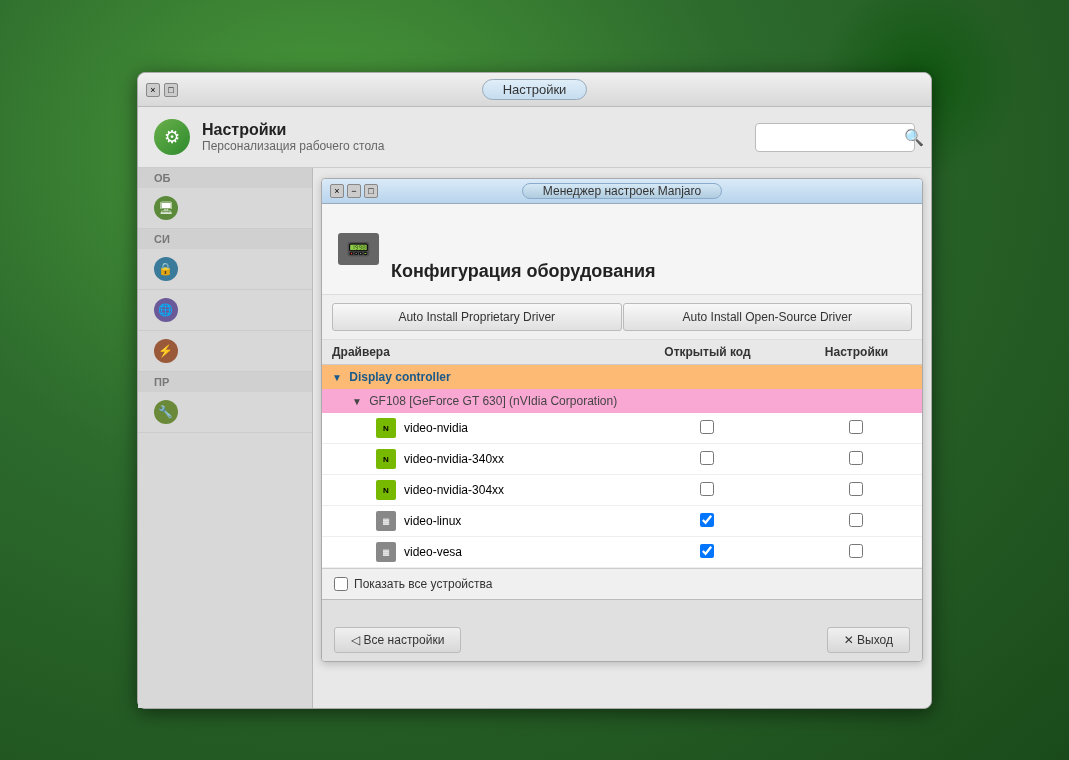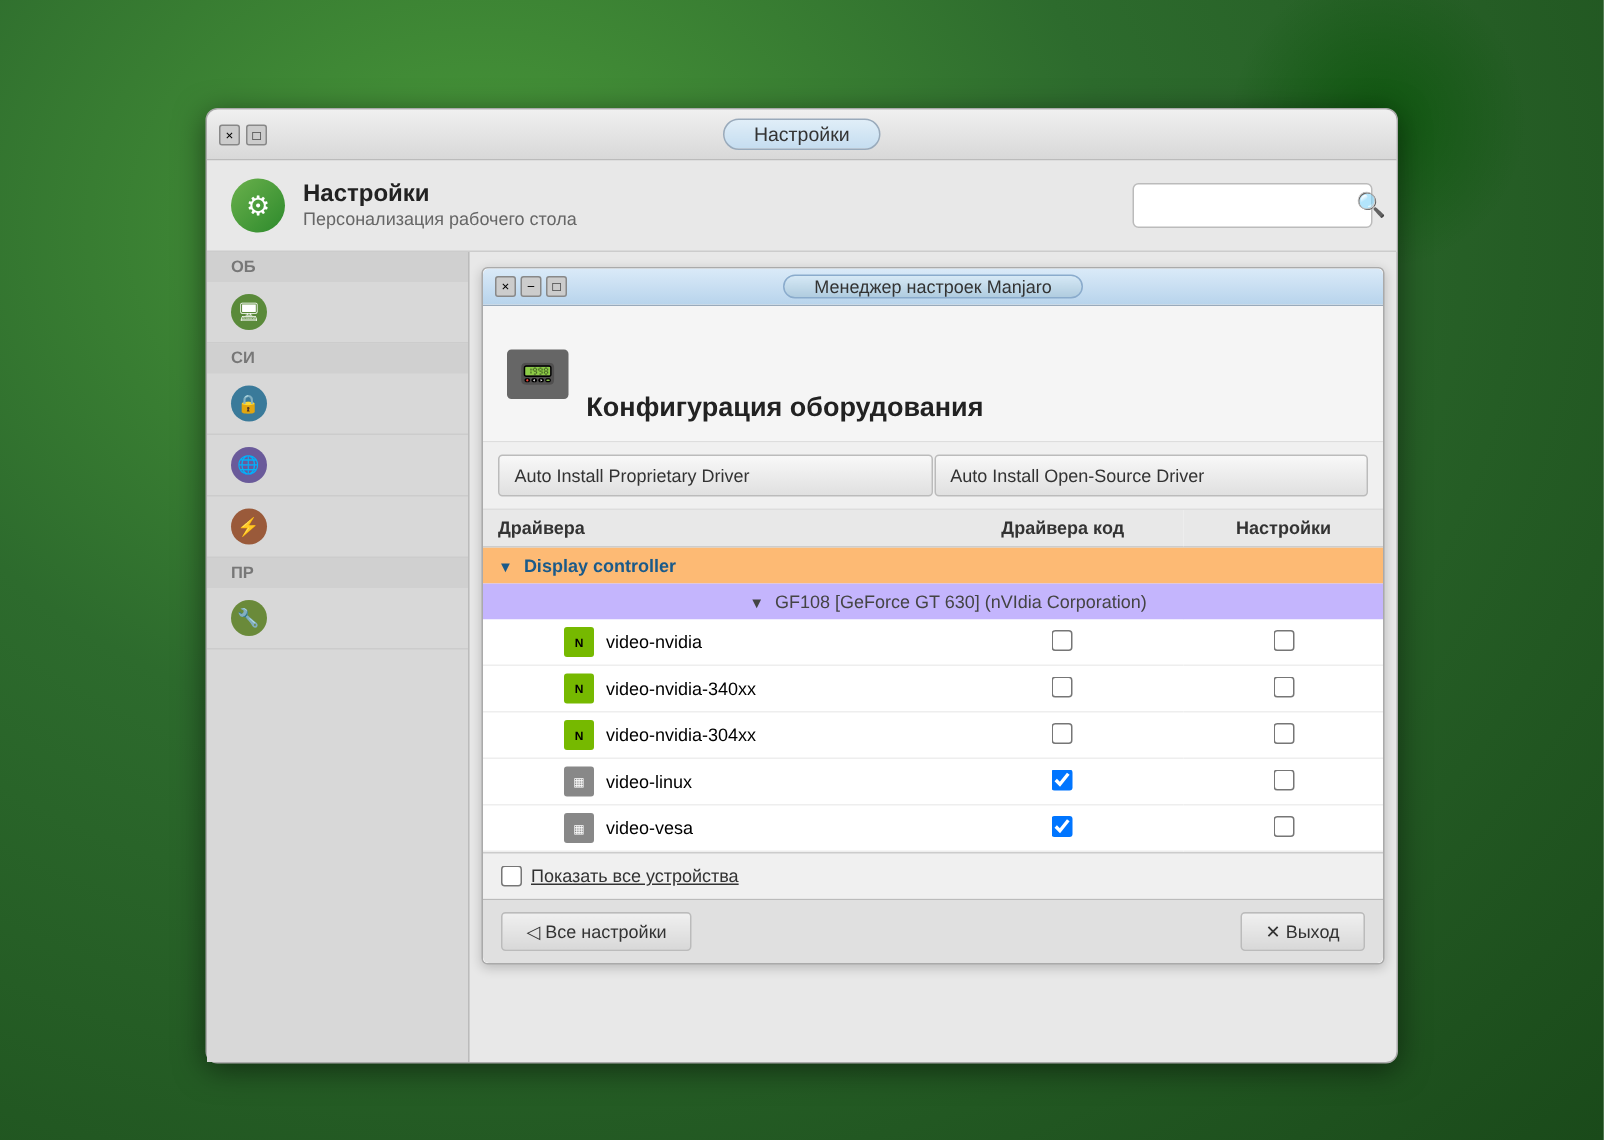--- a/index.html
+++ b/index.html
@@ -201,21 +201,21 @@
 
     .install-btn {
       flex: 1;
       padding: 6px 10px;
       background: linear-gradient(180deg, #f8f8f8 0%, #e0e0e0 100%);
       border: 1px solid #bbb;
       border-radius: 3px;
       font-size: 12px;
       color: #333;
       cursor: pointer;
-      text-align: left;
+      text-align: center;
     }
 
     
     .driver-table {
       width: 100%;
       border-collapse: collapse;
     }
 
     .driver-table thead th {
       background: #e8e8e8;
@@ -233,24 +233,23 @@
 
     .driver-table tbody tr.category-row {
       background: #fdba74;
       color: #1a5a8a;
       font-weight: bold;
       font-size: 12px;
       padding-left: 43px;
     }
 
     .driver-table tbody tr.subcategory-row {
-      background: #c4b5fd;
+      background: #f9a8d4;
       font-size: 12px;
       color: #444;
-      text-align: center;
     }
 
     .driver-table tbody tr.driver-row {
       background: white;
       border-bottom: 1px solid #eee;
       font-size: 12px;
     }
 
     .driver-table td {
       padding: 5px 10px;
@@ -304,21 +303,20 @@
       background: #f0f0f0;
       border-top: 1px solid #ccc;
     }
 
     .show-all-label {
       display: flex;
       align-items: center;
       gap: 6px;
       font-size: 12px;
       color: #333;
-      text-decoration: underline;
     }
 
     .footer-bar {
       display: flex;
       justify-content: space-between;
       padding: 8px 12px;
       background: #e0e0e0;
       border-top: 1px solid #bbb;
       border-radius: 0 0 4px 4px;
     }
@@ -327,20 +325,21 @@
       padding: 5px 16px;
       background: linear-gradient(180deg, #f0f0f0 0%, #d8d8d8 100%);
       border: 1px solid #bbb;
       border-radius: 3px;
       font-size: 12px;
       cursor: pointer;
       color: #333;
       display: flex;
       align-items: center;
       gap: 4px;
+      margin-top: 19px;
     }
 
     .outer-content-wrapper {
       display: flex;
       flex-direction: row;
     }
 
     .left-sidebar {
       width: 175px;
       background: #d8d8d8;
@@ -475,21 +474,21 @@
             </button>
           </div>
 
           <table class="driver-table">
             <thead>
               <tr>
                 <th>
                   <span>Драйвера</span>
                 </th>
                 <th>
-                  <span>Драйвера код</span>
+                  <span>Открытый код</span>
                 </th>
                 <th>
                   <span>Настройки</span>
                 </th>
               </tr>
             </thead>
             <tbody>
 
               <tr class="category-row">
                 <td colspan="3">

